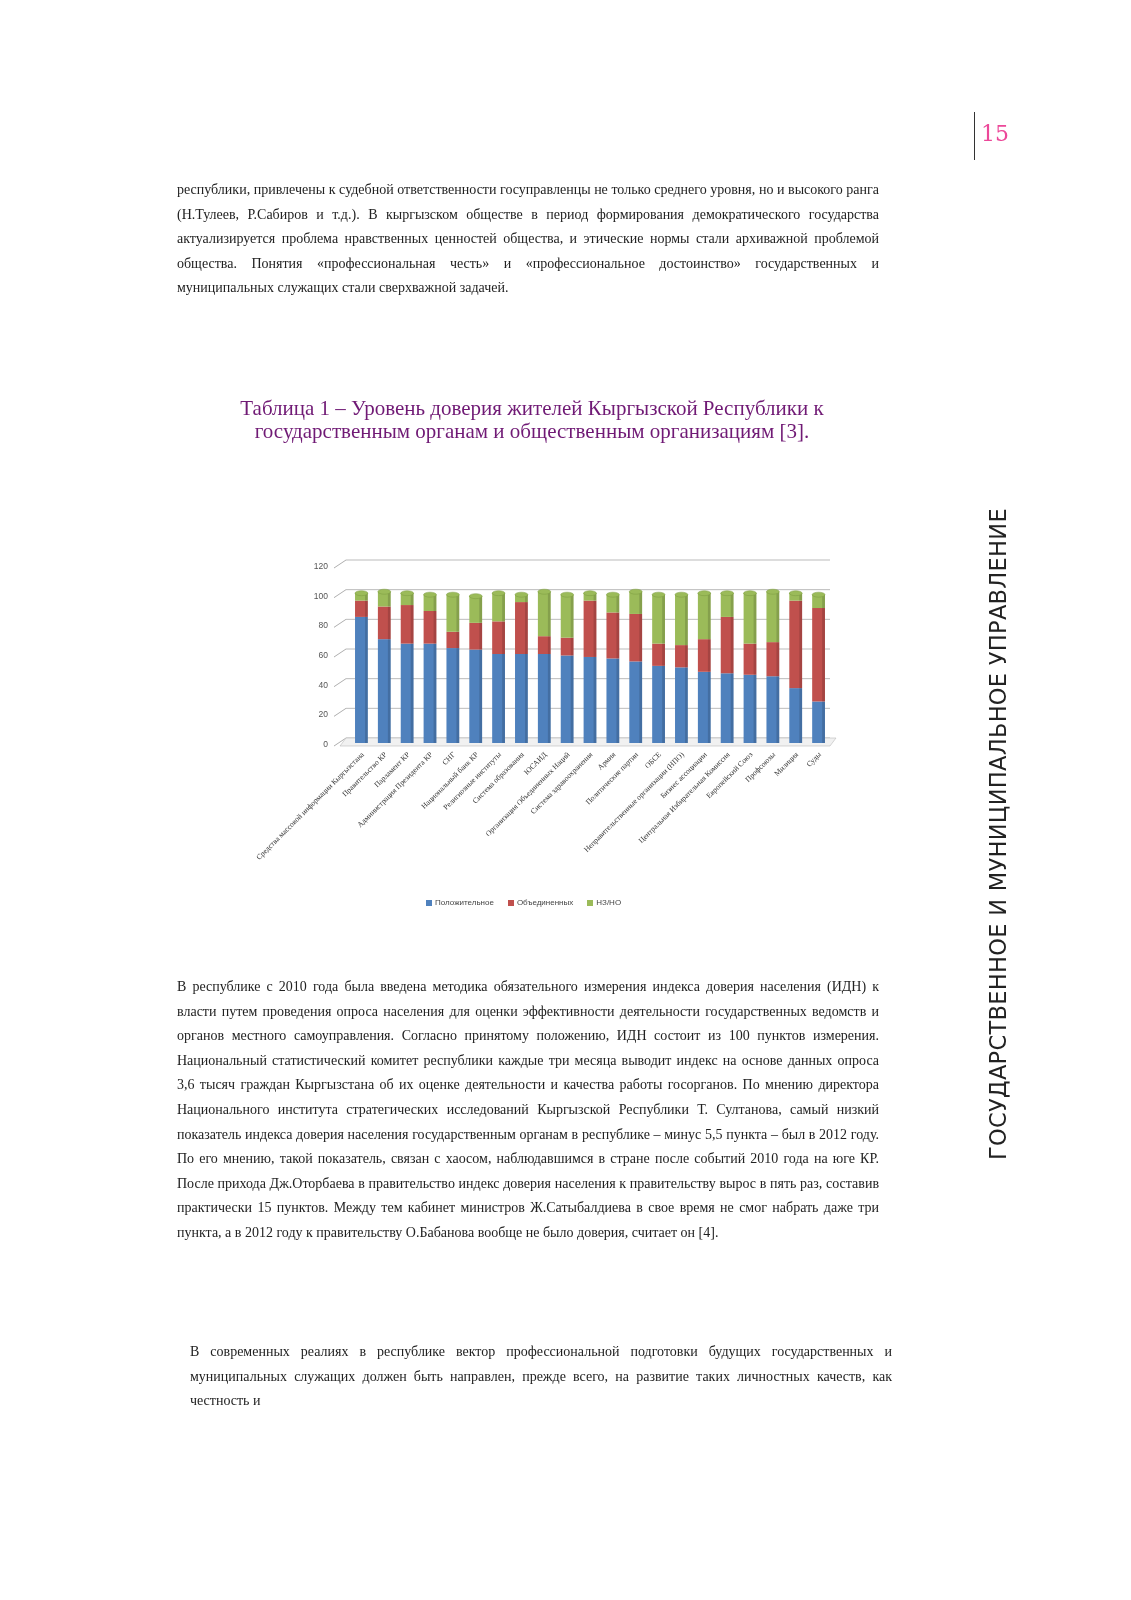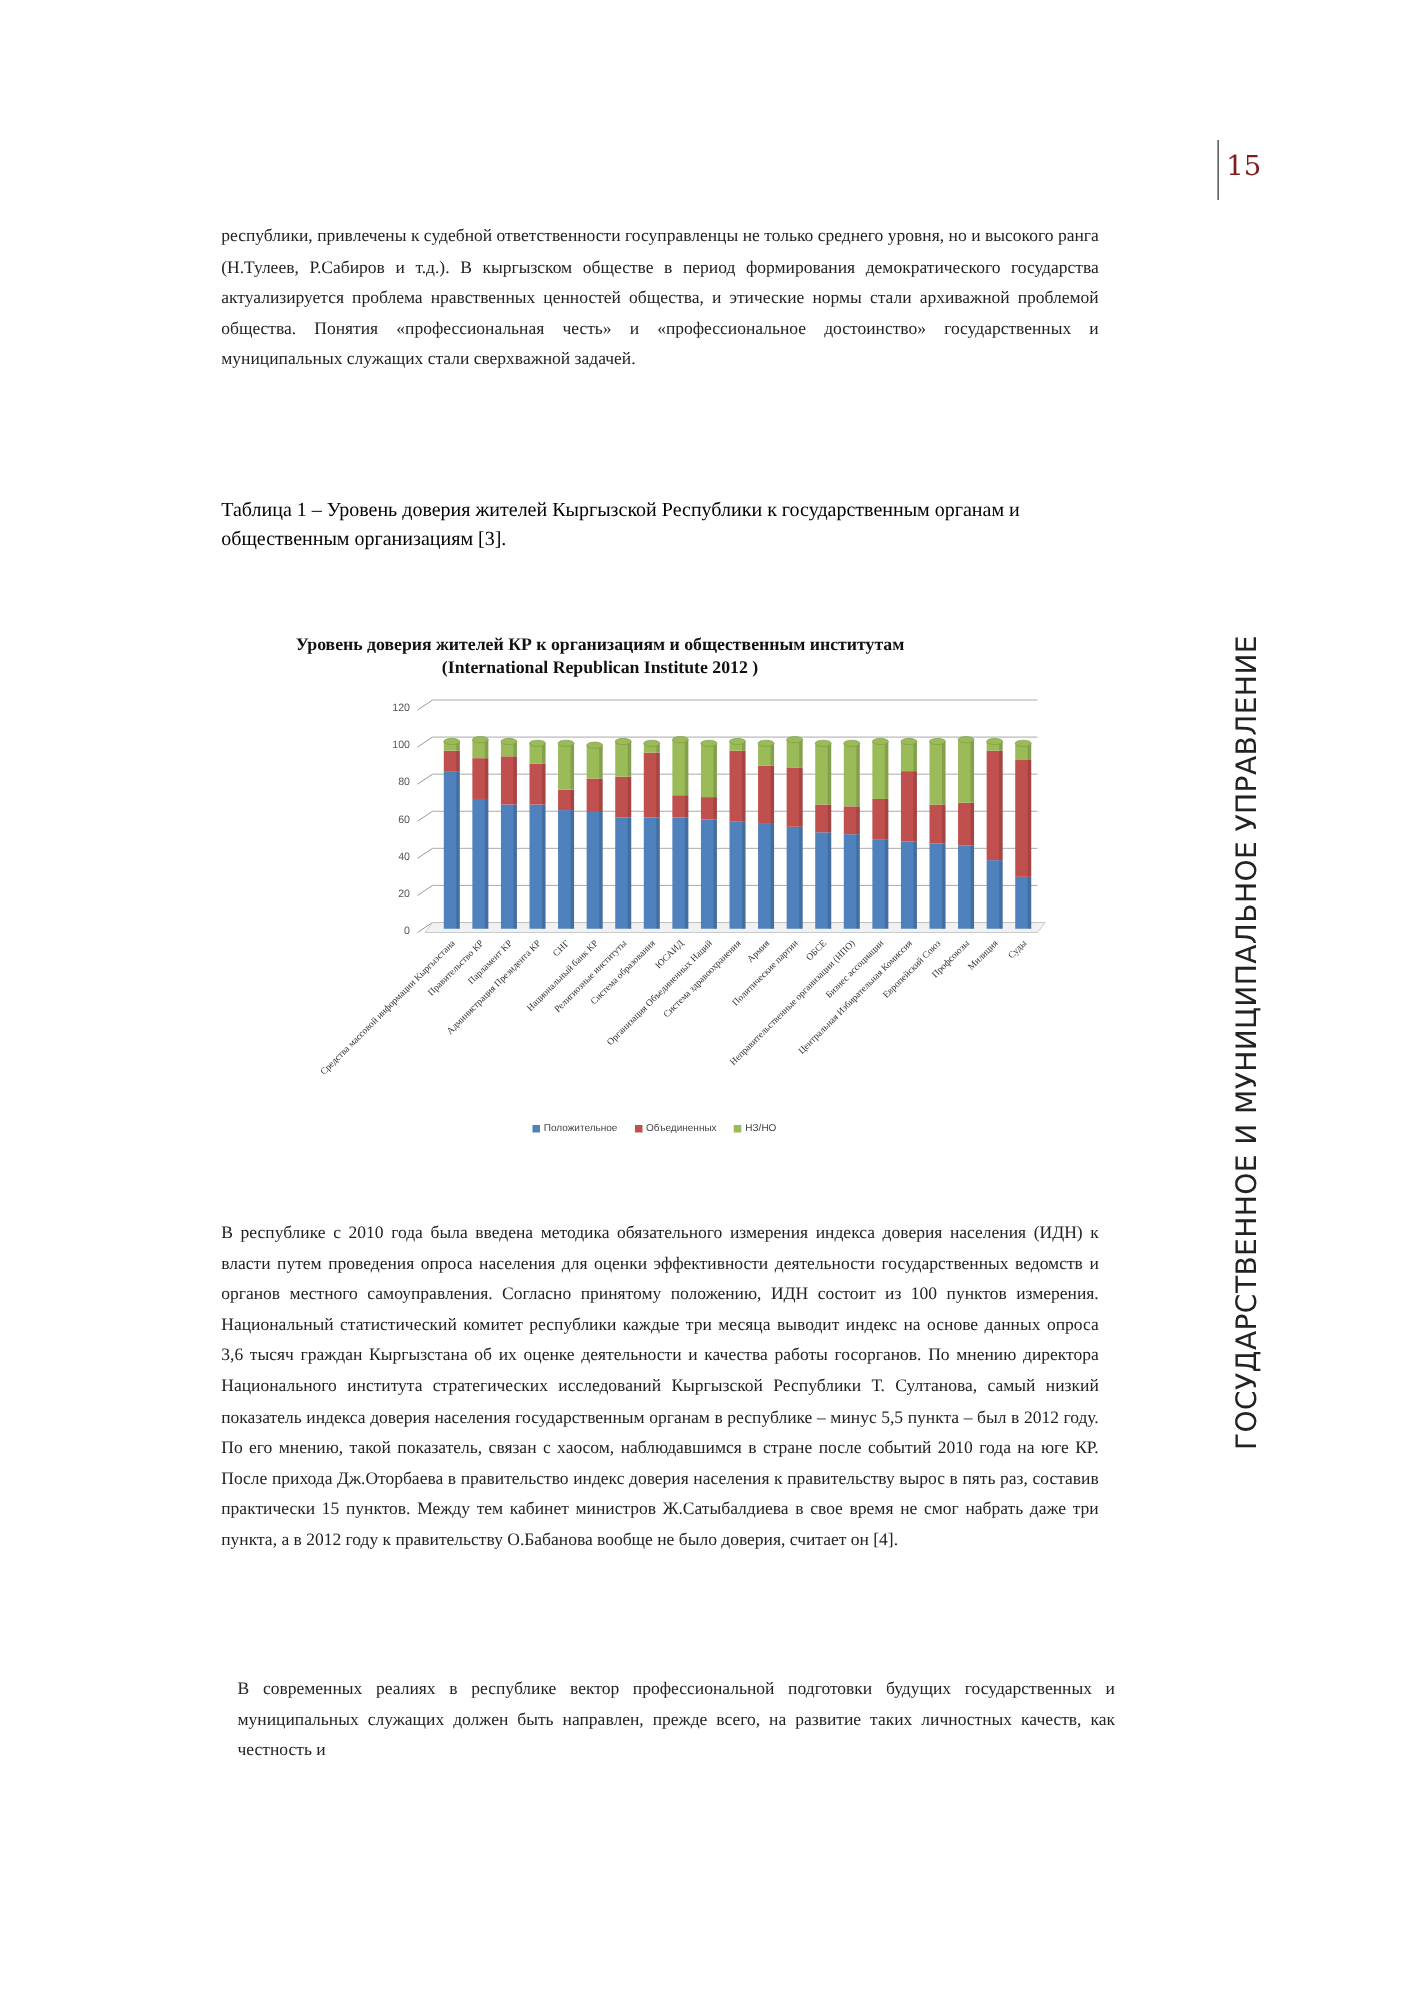--- a/index.html
+++ b/index.html
@@ -1,26 +1,26 @@
 <!DOCTYPE html>
 <html><head>
 <meta charset="utf-8">
 <style>
   html, body { margin: 0; padding: 0; background: #ffffff; }
   body { width: 1131px; height: 1600px; position: relative; overflow: hidden;
          font-family: "Liberation Serif", serif; color: #222; }
   .page-number-wrap { position: absolute; left: 974px; top: 112px; height: 48px;
          border-left: 1.5px solid #333; padding-left: 6px; }
-  .page-number { font-family: "DejaVu Serif", serif; font-size: 22px; line-height: 44px; color: #7f1d1d; }
+  .page-number { font-family: "DejaVu Serif", serif; font-size: 22px; line-height: 44px; color: #ec4899; }
   .side-title { position: absolute; left: 985px; top: 1160px; transform-origin: 0 0;
          transform: rotate(-90deg); white-space: nowrap;
          font-family: "DejaVu Sans", sans-serif; font-size: 22.5px; letter-spacing: 0.3px; color: #222; }
   .para { position: absolute; left: 177px; width: 702px; font-size: 14px; line-height: 24.6px;
          text-align: justify; margin: 0; }
-  .caption { position: absolute; left: 177px; top: 397px; width: 710px; font-size: 16px; line-height: 23px; color: #000000; margin: 0; }
+  .caption { position: absolute; left: 177px; top: 397px; width: 710px; font-size: 21px; line-height: 23px; color: #701a75; margin: 0; text-align: center; }
   .chart { position: absolute; left: 200px; top: 500px; width: 660px; height: 420px; }
   .chart-title { position: absolute; left: 0; top: 7px; width: 560px; text-align: center;
          font-family: "Liberation Serif", serif; font-weight: bold; font-size: 14.2px; line-height: 18px; color: #111; }
   .chart svg { position: absolute; left: 0; top: 0; }
   .legend { position: absolute; left: 226px; top: 398px; font-family: "Liberation Sans", sans-serif; font-size: 8px; color: #444; display: flex; gap: 14px; }
   .legend-item { display: flex; align-items: center; gap: 3px; }
   .legend-swatch { width: 6px; height: 6px; display: inline-block; }
 </style>
 </head>
 <body>
@@ -29,21 +29,20 @@
   <span class="page-number">15</span>
 </div>
 
 <div class="side-title">ГОСУДАРСТВЕННОЕ И МУНИЦИПАЛЬНОЕ УПРАВЛЕНИЕ</div>
 
 <p class="para" style="top:178px;">республики, привлечены к судебной ответственности госуправленцы не только среднего уровня, но и высокого ранга (Н.Тулеев, Р.Сабиров и т.д.). В кыргызском обществе в период формирования демократического государства актуализируется проблема нравственных ценностей общества, и этические нормы стали архиважной проблемой общества. Понятия «профессиональная честь» и «профессиональное достоинство» государственных и муниципальных служащих стали сверхважной задачей.</p>
 
 <p class="caption">Таблица 1 – Уровень доверия жителей Кыргызской Республики к государственным органам и общественным организациям [3].</p>
 
 <div class="chart">
-  <div class="chart-title">Уровень доверия жителей КР к организациям и общественным институтам (International Republican Institute 2012 )</div>
   <svg id="chart-svg" width="660" height="400">
       <line x1="134" y1="246" x2="146" y2="238" stroke="#999" stroke-width="0.8"></line>
       <line x1="146" y1="238" x2="630" y2="238" stroke="#aaa" stroke-width="0.8"></line>
       <text x="128" y="247" text-anchor="end" font-size="8.5" fill="#555" font-family="Liberation Sans, sans-serif">0</text>
       <line x1="134" y1="216.33333333333334" x2="146" y2="208.33333333333334" stroke="#999" stroke-width="0.8"></line>
       <line x1="146" y1="208.33333333333334" x2="630" y2="208.33333333333334" stroke="#aaa" stroke-width="0.8"></line>
       <text x="128" y="217.33333333333334" text-anchor="end" font-size="8.5" fill="#555" font-family="Liberation Sans, sans-serif">20</text>
       <line x1="134" y1="186.66666666666666" x2="146" y2="178.66666666666666" stroke="#999" stroke-width="0.8"></line>
       <line x1="146" y1="178.66666666666666" x2="630" y2="178.66666666666666" stroke="#aaa" stroke-width="0.8"></line>
       <text x="128" y="187.66666666666666" text-anchor="end" font-size="8.5" fill="#555" font-family="Liberation Sans, sans-serif">40</text>

